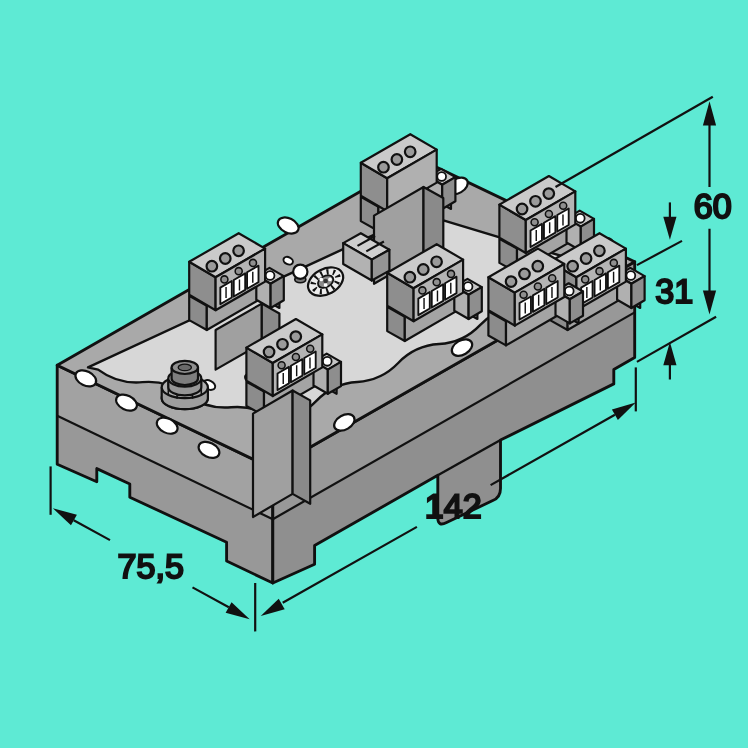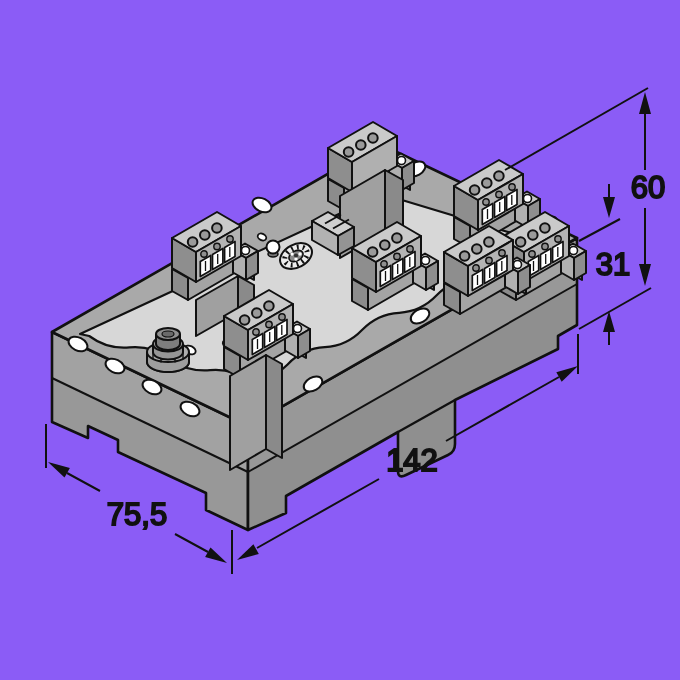--- a/index.html
+++ b/index.html
@@ -1,16 +1,16 @@
 <!DOCTYPE html>
 <html><head>
 <meta charset="utf-8">
 <style>
   html,body{margin:0;padding:0;background:#fff;}
-  .stage{width:680px;height:680px;margin:0;background:#8b5cf6;position:relative;overflow:hidden;}
+  .stage{width:680px;height:680px;margin:0;background:#5eead4;position:relative;overflow:hidden;}
   svg{display:block;}
   text.dim{font-family:"Liberation Sans", sans-serif;font-size:31px;fill:#111;text-anchor:middle;}
 </style>
 </head>
 <body>
 
 <figure class="stage">
 <svg viewBox="0 0 680 680" width="680" height="680">
 
   <defs>

